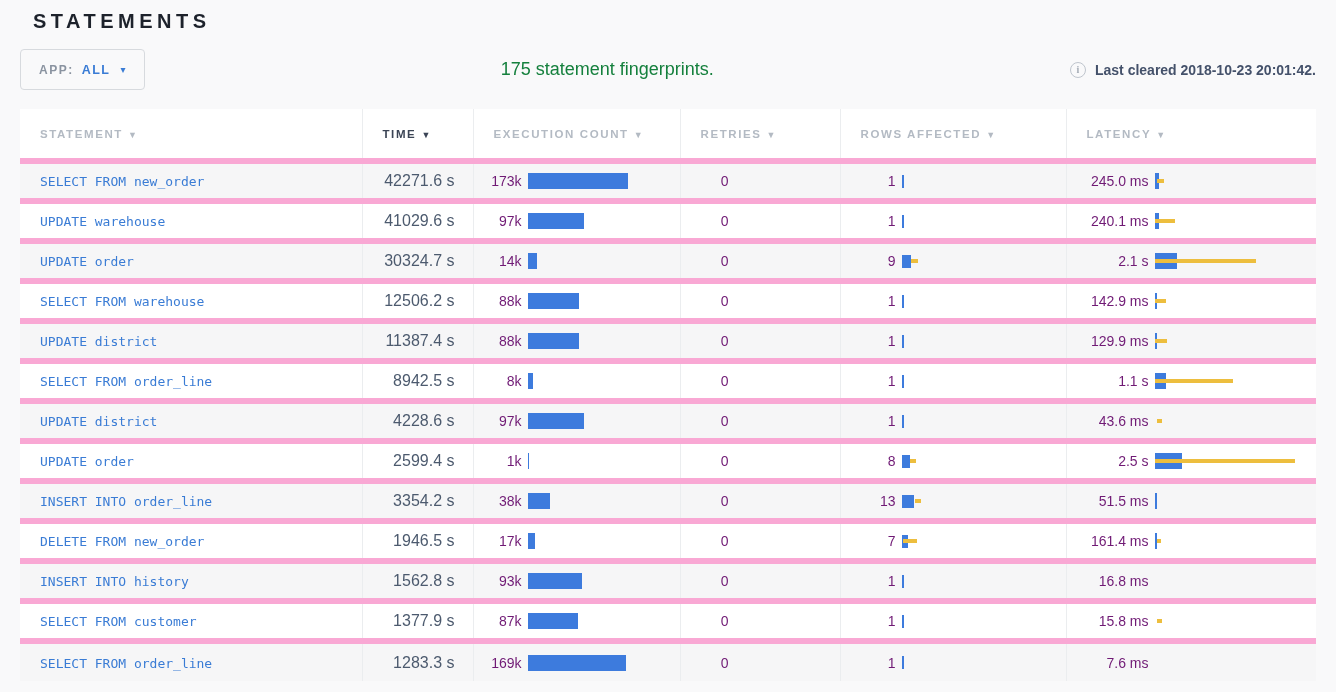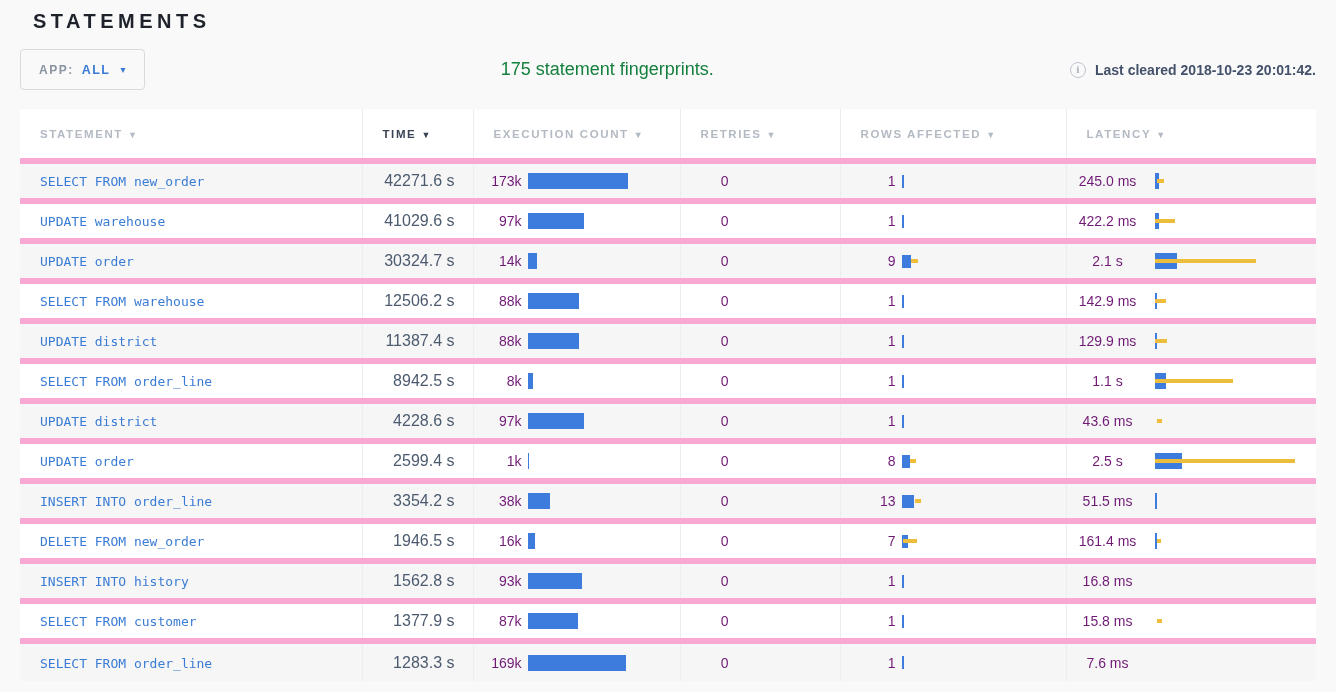--- a/index.html
+++ b/index.html
@@ -137,21 +137,21 @@
   .numcell .num {
     text-align:right;
     font-size:14px;
     color:#701a75;
     white-space:nowrap;
     flex:0 0 auto;
   }
   .cell-exec .num    { width:48px; }
   .cell-retries .num { width:48px; }
   .cell-rows .num    { width:55px; }
-  .cell-latency .num { width:82px;text-align:center; }
+  .cell-latency .num { width:82px; }
   .barwrap {
     position:relative;
     flex:1 1 auto;
     height:16px;
     margin-left:6px;
   }
   .bar-blue {
     position:absolute;
     left:0; top:0;
     height:16px;
@@ -255,21 +255,21 @@
           <td class="cell-rows">
             <div class="numcell">
               <span class="num">1</span>
               <div class="barwrap">
                 <div class="bar-blue short" style="width: 2px; background: rgb(61, 123, 221);"></div>
               </div>
             </div>
           </td>
           <td class="cell-latency">
             <div class="numcell">
-              <span class="num">422.2 ms</span>
+              <span class="num">240.1 ms</span>
               <div class="barwrap">
                 <div class="bar-blue" style="width: 4px; background: rgb(61, 123, 221);"></div>
                 <div class="bar-yellow" style="left: 0px; width: 20px; background: rgb(237, 190, 62);"></div>
               </div>
             </div>
           </td>
         </tr>
         <tr>
           <td class="cell-statement"><a>UPDATE order</a></td>
           <td class="cell-time">30324.7 s</td>
@@ -507,21 +507,21 @@
                 <div class="bar-blue" style="width: 2px; background: rgb(61, 123, 221);"></div>
               </div>
             </div>
           </td>
         </tr>
         <tr>
           <td class="cell-statement"><a>DELETE FROM new_order</a></td>
           <td class="cell-time">1946.5 s</td>
           <td class="cell-exec">
             <div class="numcell">
-              <span class="num">16k</span>
+              <span class="num">17k</span>
               <div class="barwrap">
                 <div class="bar-blue" style="width: 7px; background: rgb(61, 123, 221);"></div>
               </div>
             </div>
           </td>
           <td class="cell-retries">
             <div class="numcell">
               <span class="num">0</span>
             </div>
           </td>

